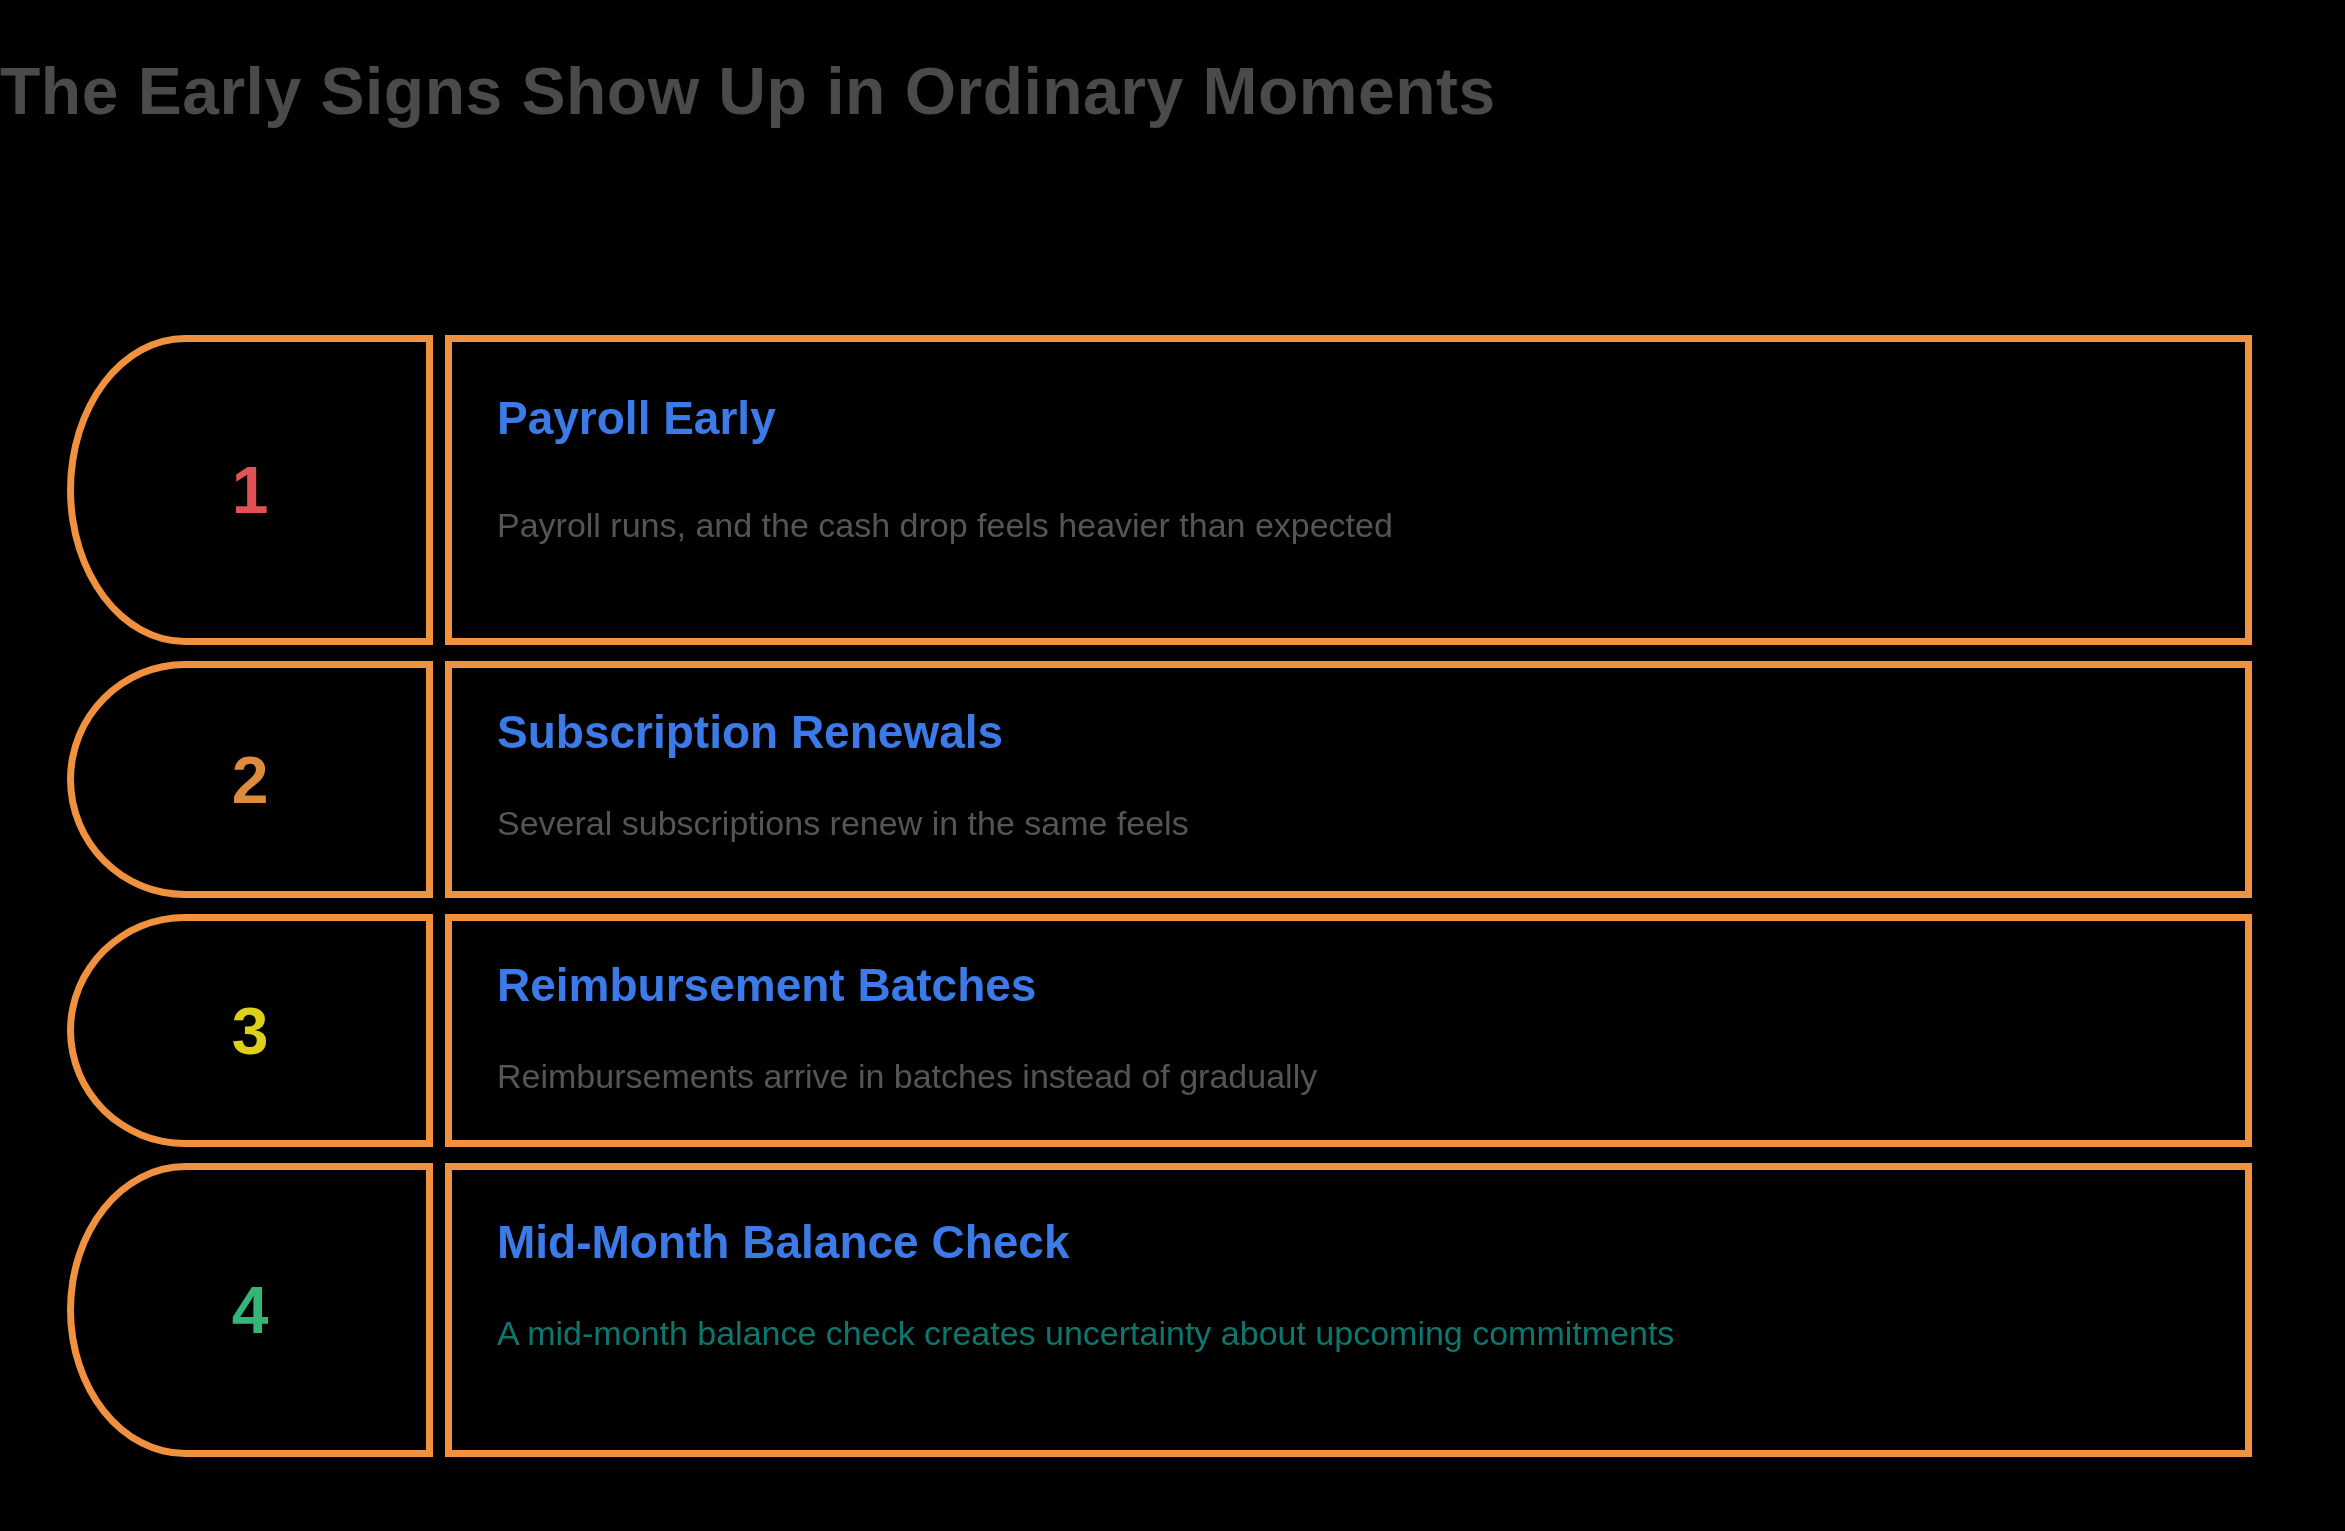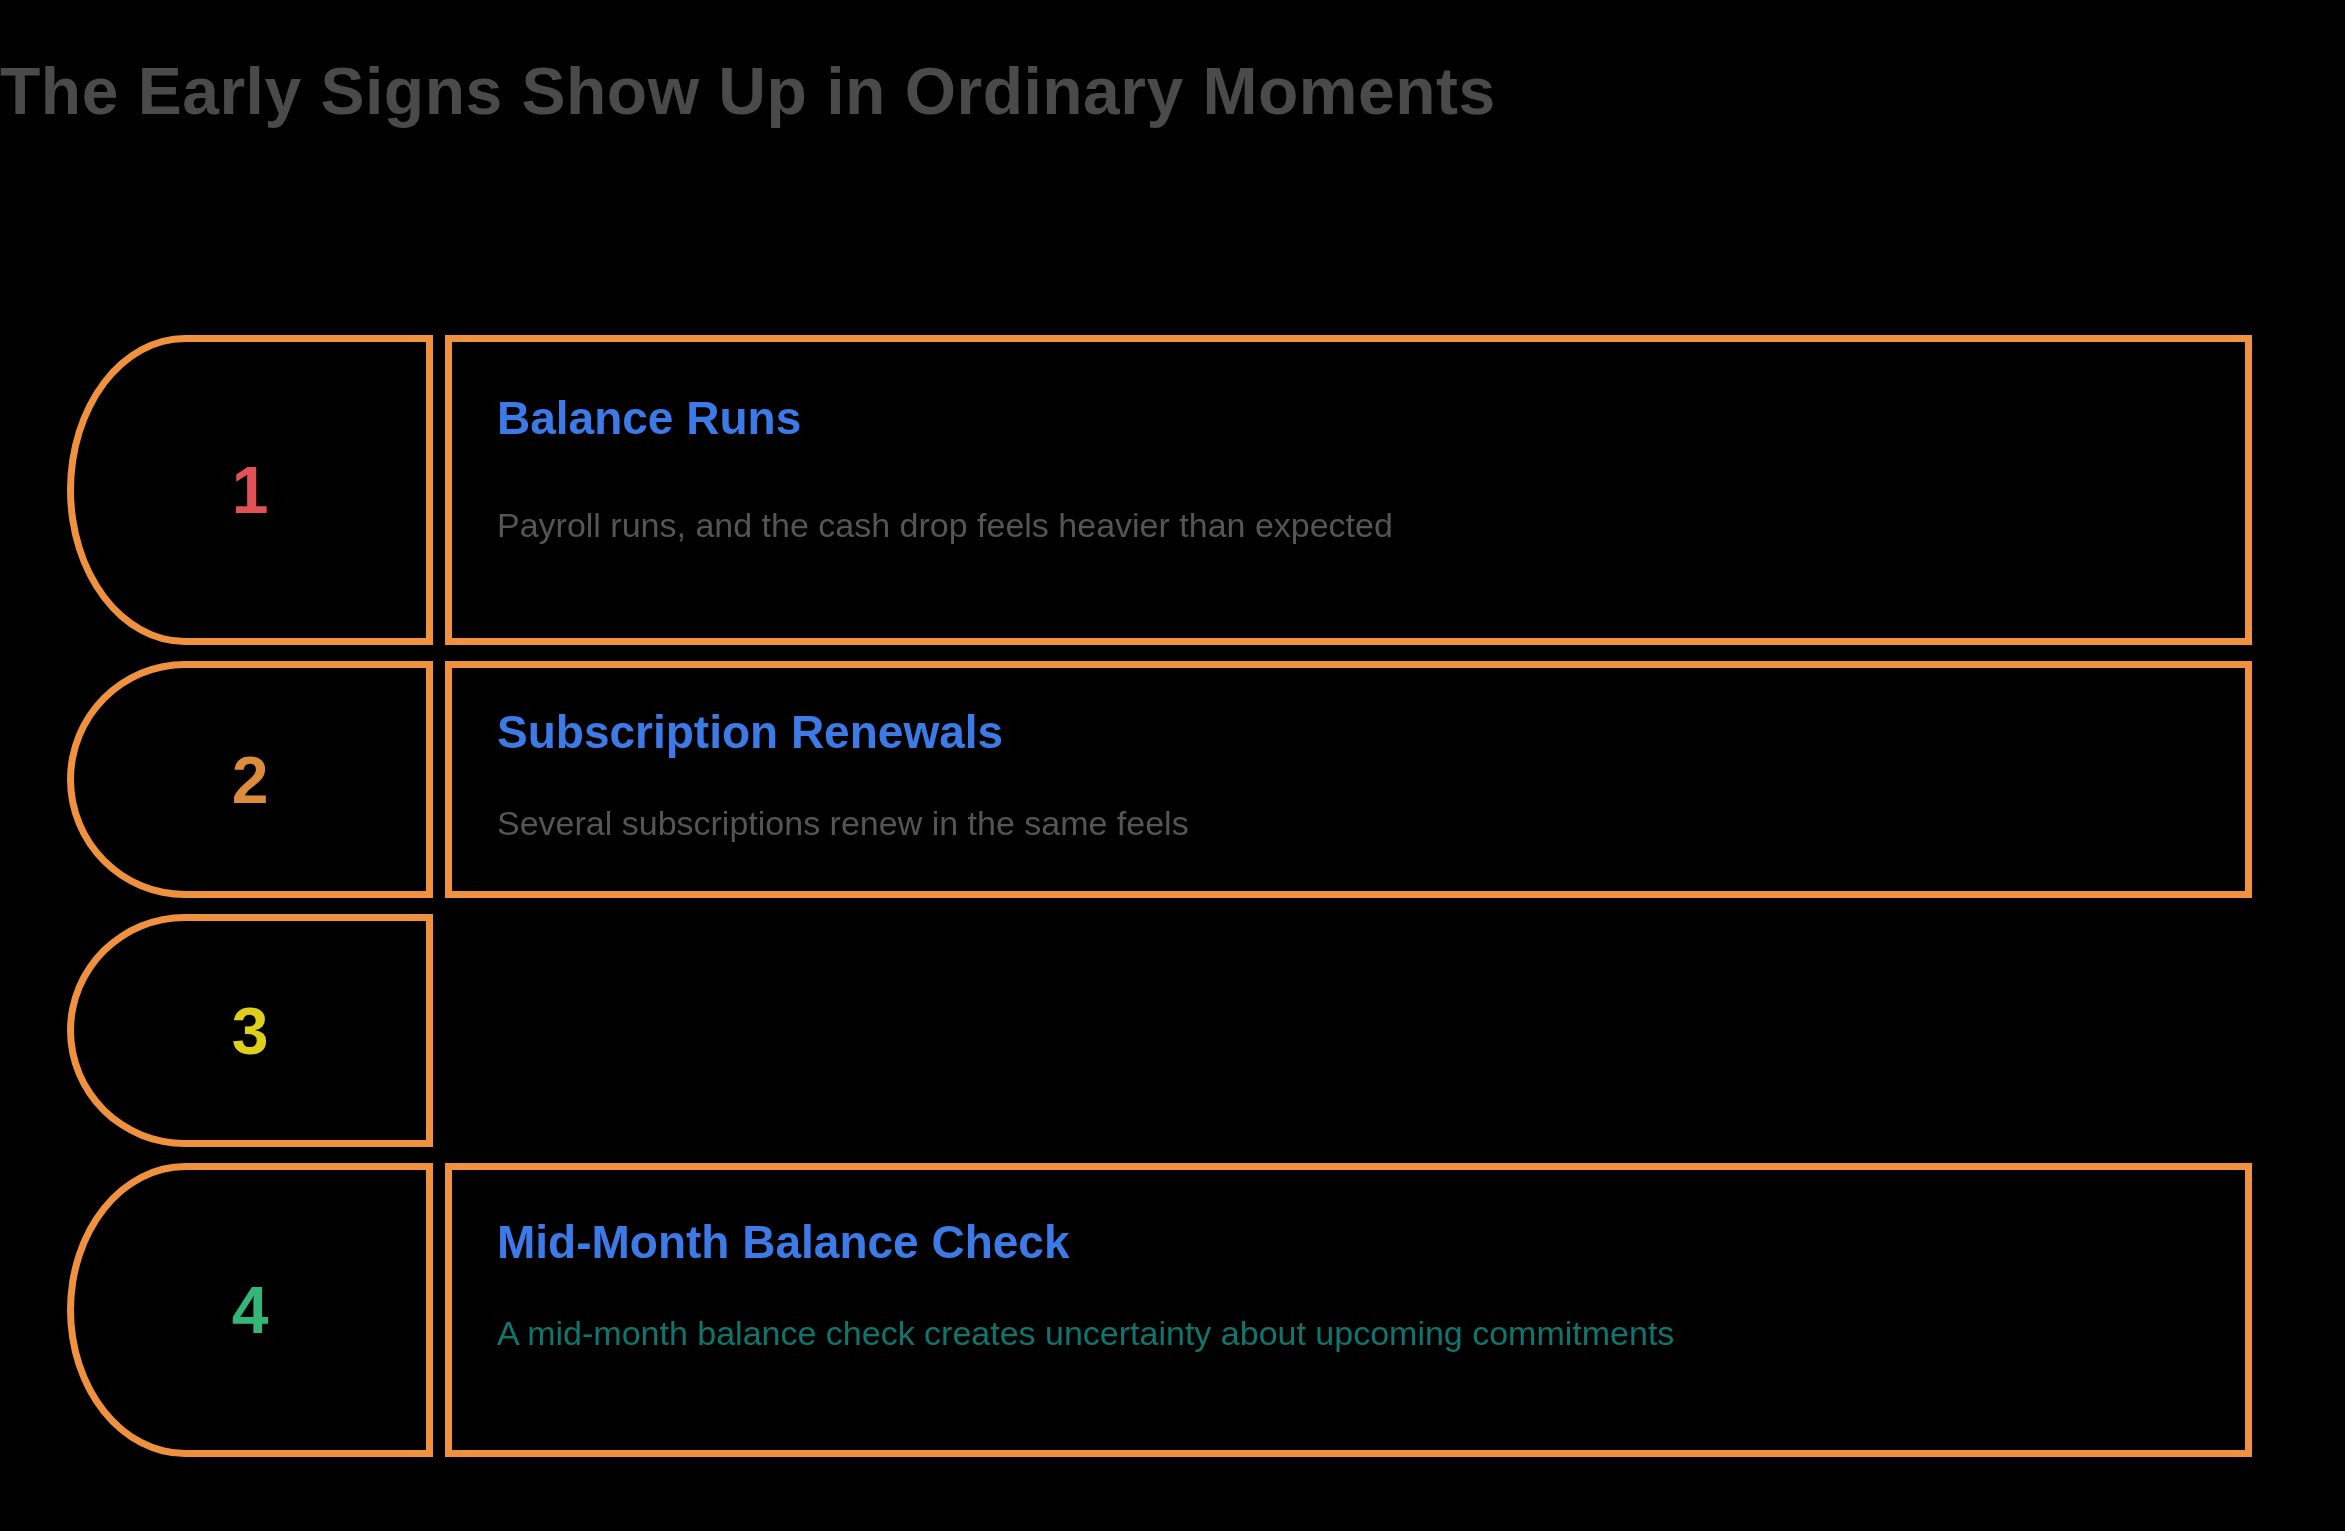--- a/index.html
+++ b/index.html
@@ -92,39 +92,43 @@
 
   <h1 class="page-title" style="color: rgb(74, 74, 74);">The Early Signs Show Up in Ordinary Moments</h1>
 
   <div class="steps">
 
     <section class="step-row r1">
       <div class="capsule" style="border-color: rgb(240, 145, 64);">
         <span class="step-number" style="color: rgb(224, 82, 85);">1</span>
       </div>
       <div class="card" style="border-color: rgb(240, 145, 64);">
-        <h2 class="step-heading" style="color: rgb(60, 122, 232);">Balance Runs</h2>
+        <h2 class="step-heading" style="color: rgb(60, 122, 232);">Payroll Early</h2>
         <p class="step-desc" style="color: rgb(85, 85, 85);">Payroll runs, and the cash drop feels heavier than expected</p>
       </div>
     </section>
 
     <section class="step-row r2">
       <div class="capsule" style="border-color: rgb(240, 145, 64);">
         <span class="step-number" style="color: rgb(221, 139, 61);">2</span>
       </div>
       <div class="card" style="border-color: rgb(240, 145, 64);">
         <h2 class="step-heading" style="color: rgb(60, 122, 232);">Subscription Renewals</h2>
         <p class="step-desc" style="color: rgb(85, 85, 85);">Several subscriptions renew in the same feels</p>
       </div>
     </section>
 
     <section class="step-row r3">
       <div class="capsule" style="border-color: rgb(240, 145, 64);">
         <span class="step-number" style="color: rgb(221, 208, 26);">3</span>
       </div>
+      <div class="card" style="border-color: rgb(240, 145, 64);">
+        <h2 class="step-heading" style="color: rgb(60, 122, 232);">Reimbursement Batches</h2>
+        <p class="step-desc" style="color: rgb(85, 85, 85);">Reimbursements arrive in batches instead of gradually</p>
+      </div>
     </section>
 
     <section class="step-row r4">
       <div class="capsule" style="border-color: rgb(240, 145, 64);">
         <span class="step-number" style="color: rgb(51, 182, 119);">4</span>
       </div>
       <div class="card" style="border-color: rgb(240, 145, 64);">
         <h2 class="step-heading" style="color: rgb(60, 122, 232);">Mid-Month Balance Check</h2>
         <p class="step-desc" style="color: #0f766e;">A mid-month balance check creates uncertainty about upcoming commitments</p>
       </div>

